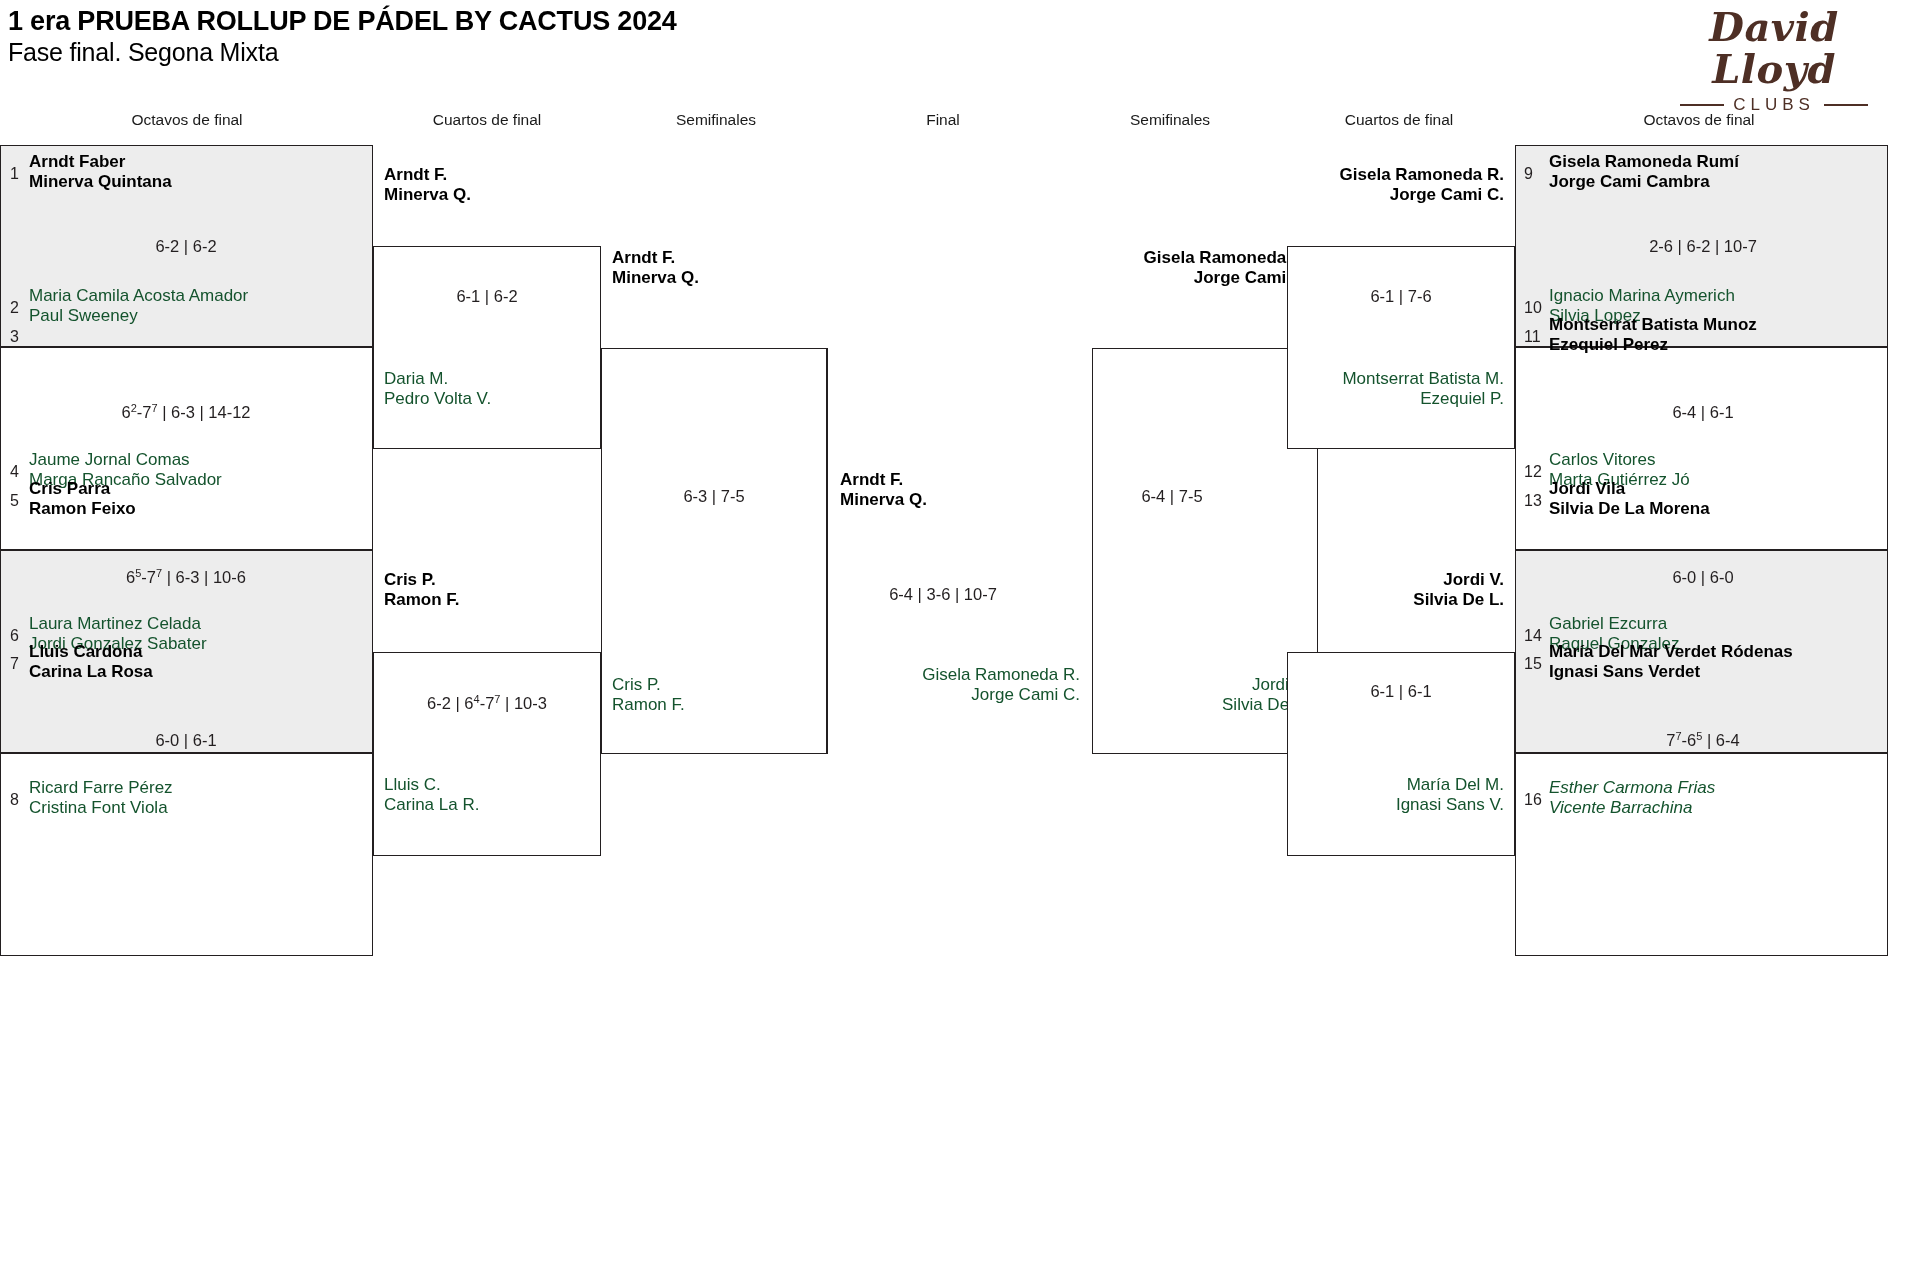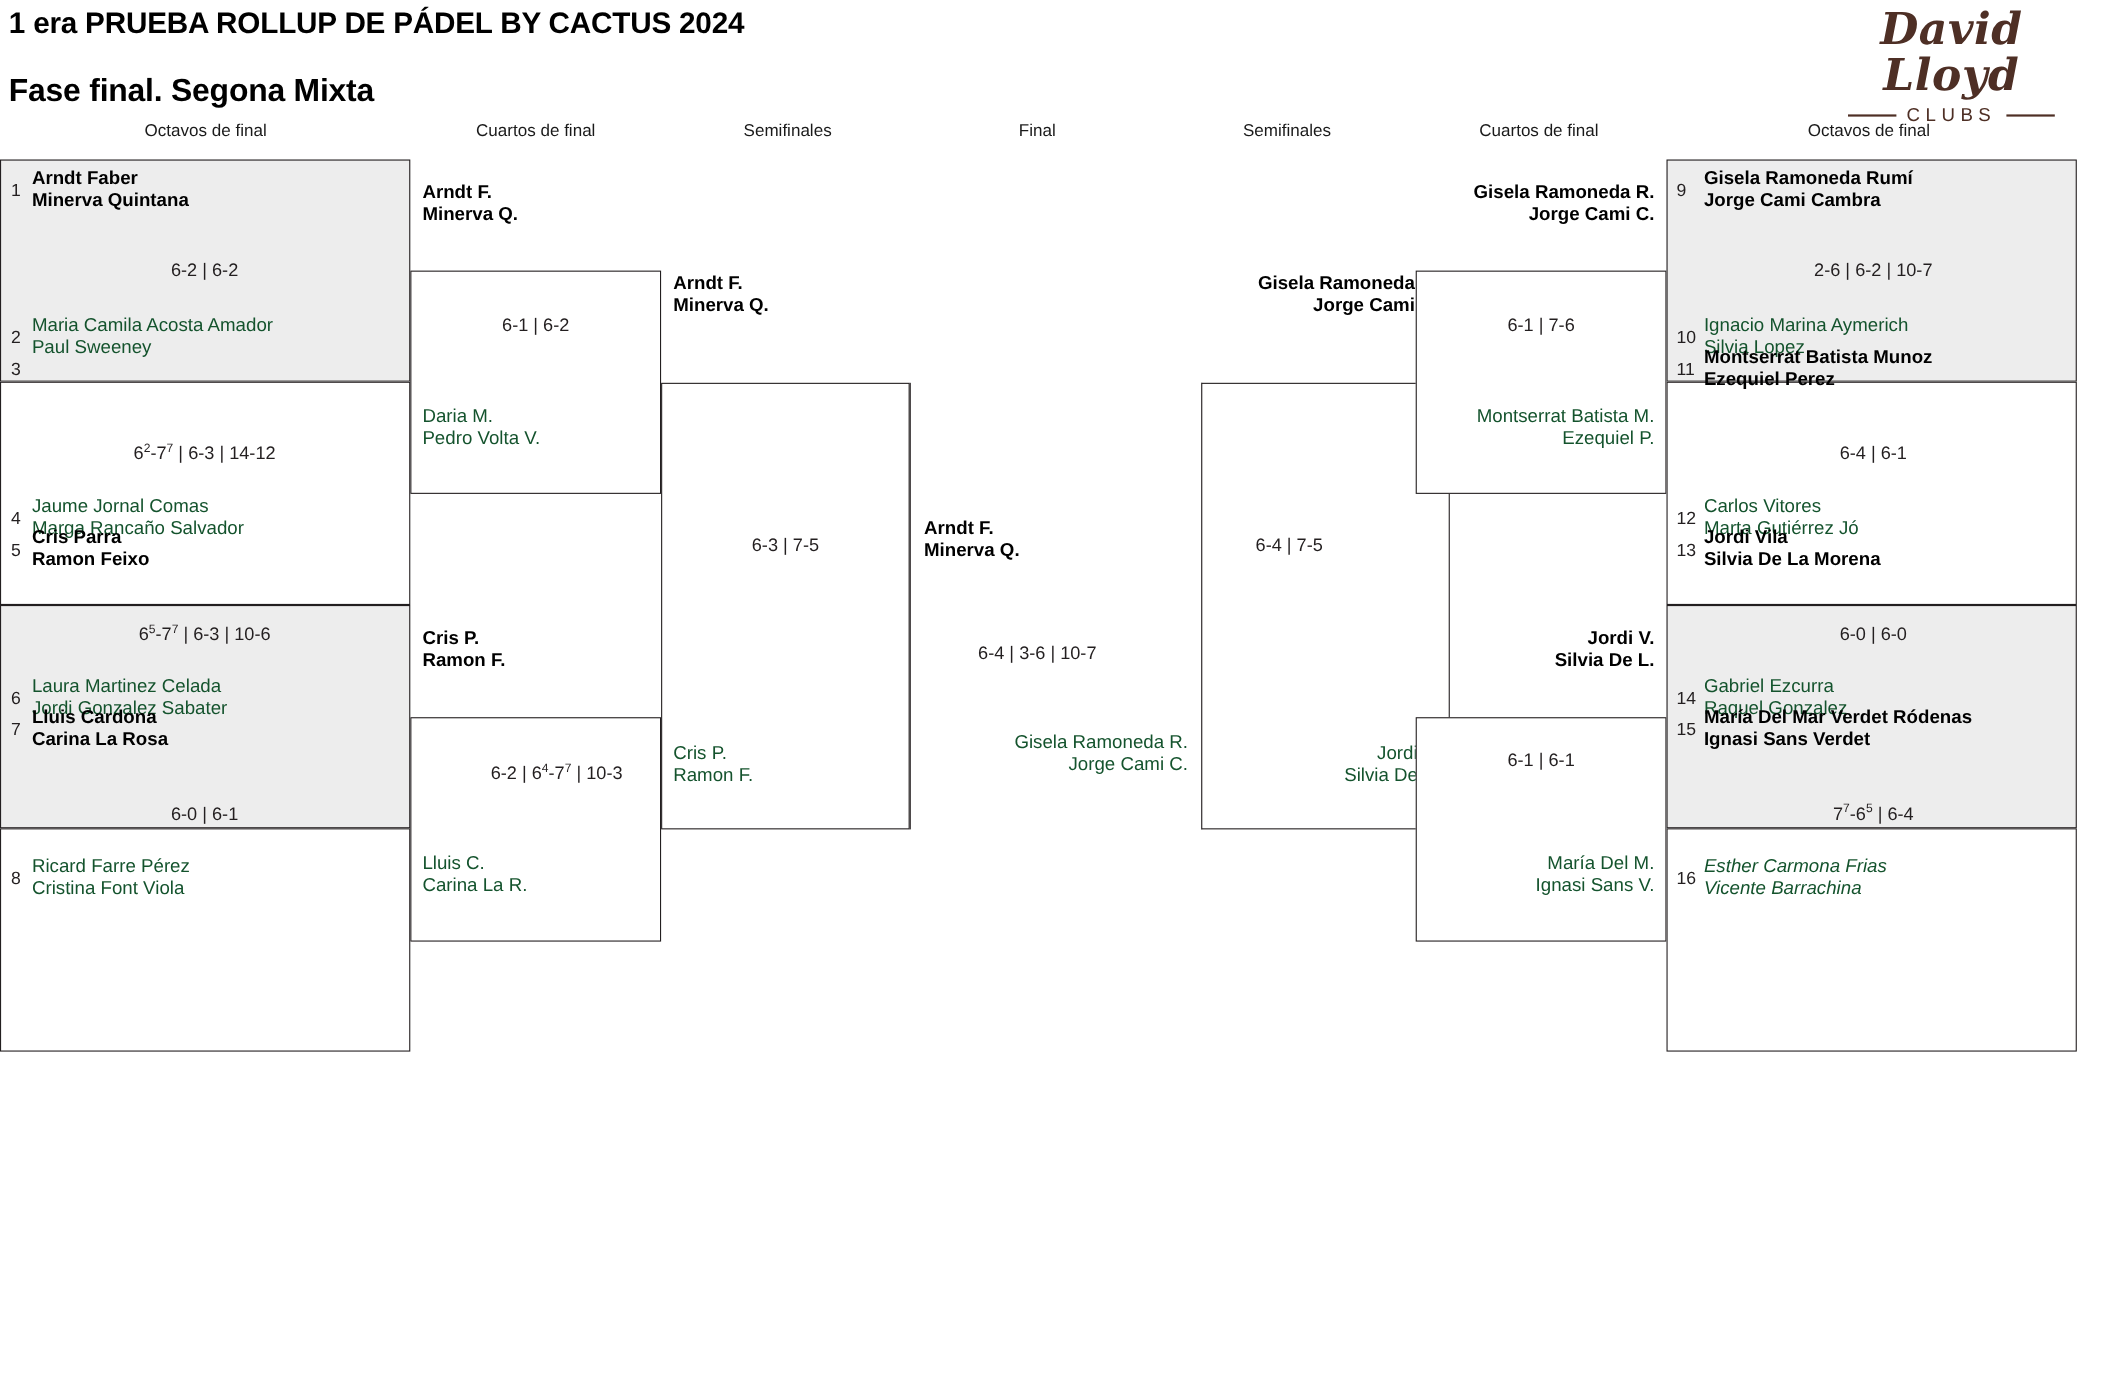--- a/index.html
+++ b/index.html
@@ -23,26 +23,25 @@
     color: #000;
   }
   #title-line1 {
     font-size: 27px;
     font-weight: 700;
     line-height: 1.18;
     letter-spacing: -0.2px;
     white-space: nowrap;
   }
   #title-line2 {
-    font-size: 29px;
-    font-weight: 700;
+    font-size: 25px;
+    font-weight: 400;
     line-height: 1.18;
     letter-spacing: -0.2px;
     white-space: nowrap;
-    margin-top: 28px;
   }
 
   #logo {
     position: absolute;
     right: 16px; top: 6px;
     width: 260px;
     text-align: center;
     color: #4e2f25;
   }
   #logo-word {
@@ -213,21 +212,21 @@
   <div class="score" style="left:487px; top:287px;">6-1 | 6-2</div>
   <div class="names" style="left:384px; top:369px;">
     <div>Daria M.</div>
     <div>Pedro Volta V.</div>
   </div>
 
   <div class="names win" style="left:384px; top:570px;">
     <div>Cris P.</div>
     <div>Ramon F.</div>
   </div>
-  <div class="score" style="left:506px; top:694px;">6-2 | 6<sup>4</sup>-7<sup>7</sup> | 10-3</div>
+  <div class="score" style="left:487px; top:694px;">6-2 | 6<sup>4</sup>-7<sup>7</sup> | 10-3</div>
   <div class="names" style="left:384px; top:775px;">
     <div>Lluis C.</div>
     <div>Carina La R.</div>
   </div>
 
   <div class="cell" style="left:601px; top:348px; width:226px; height:406px;"></div>
 
   <div class="names win" style="left:612px; top:248px;">
     <div>Arndt F.</div>
     <div>Minerva Q.</div>

